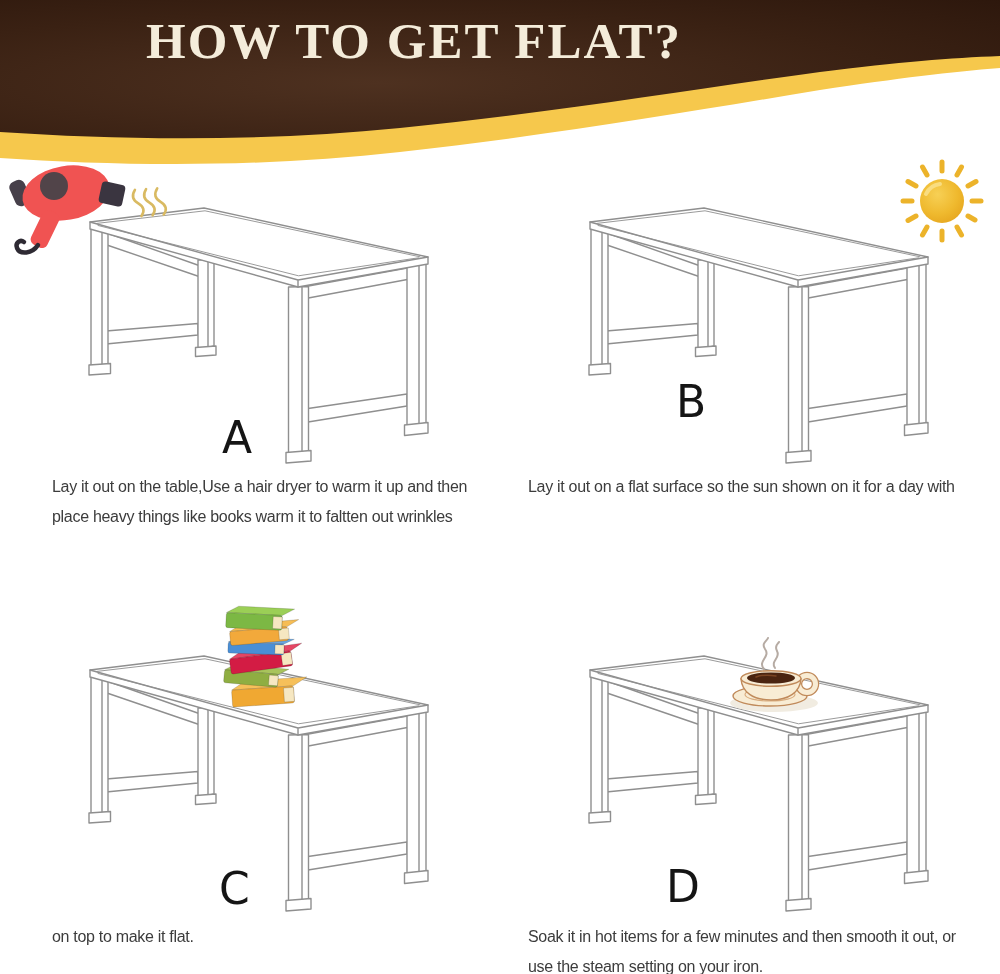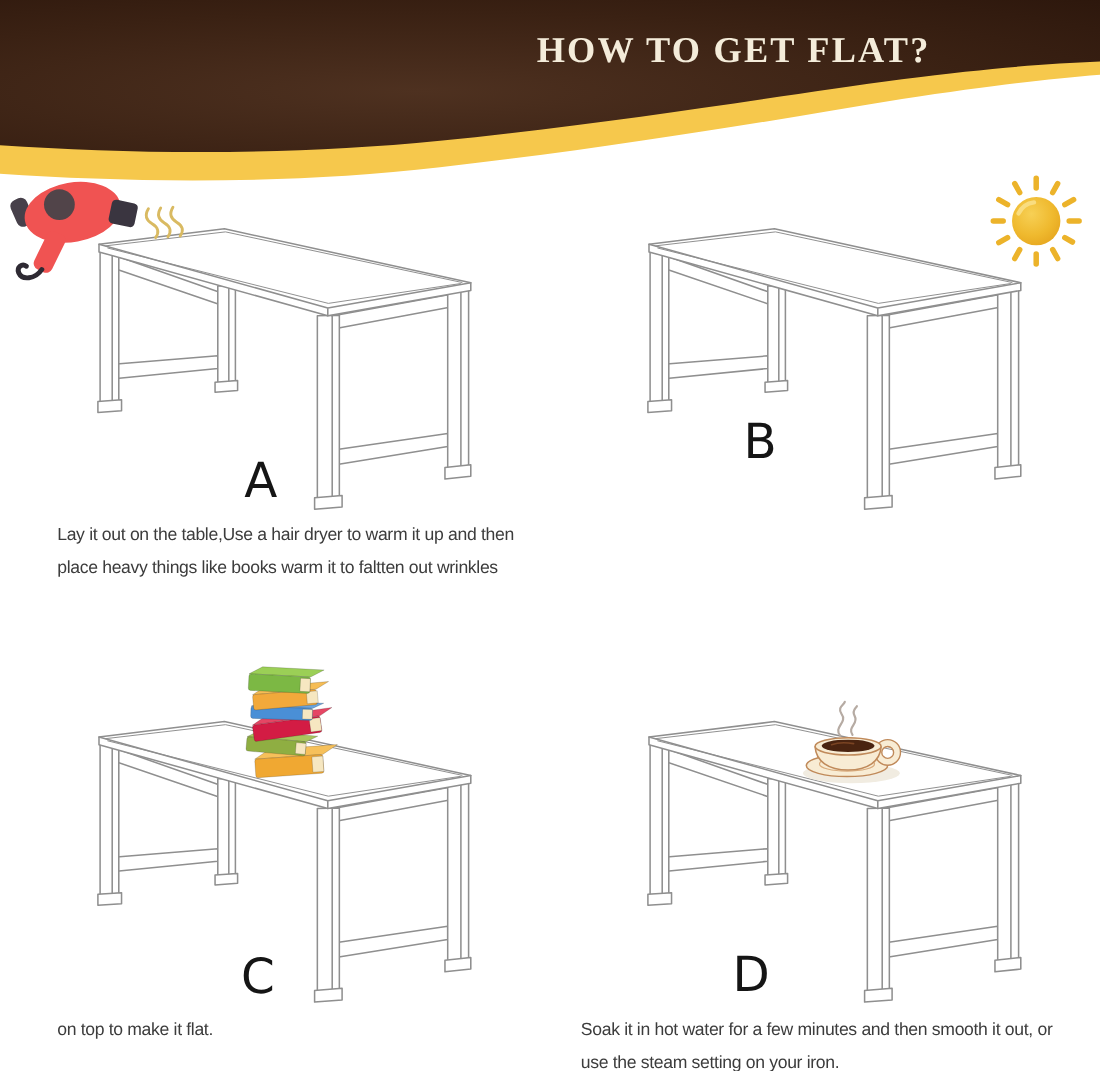--- a/index.html
+++ b/index.html
@@ -3,25 +3,25 @@
 <meta charset="utf-8">
 <style>
   html,body { margin:0; padding:0; background:#ffffff; }
   .canvas {
     position:relative; width:1000px; height:974px;
     background:#ffffff; overflow:hidden;
     font-family:"Liberation Sans", sans-serif;
   }
   .abs { position:absolute; }
   .title {
-    position:absolute; top:28px; left:146px; width:700px;
-    text-align:right;
+    position:absolute; top:12px; left:146px; width:700px;
+    text-align:left;
     font-family:"Liberation Serif", serif;
     font-weight:700;
-    font-size:33px;
+    font-size:51px;
     letter-spacing:2px;
     color:#f4ecda;
     white-space:nowrap;
   }
   .letter {
     position:absolute;
     font-family:"DejaVu Sans", sans-serif;
     font-weight:400;
     font-size:44px;
     line-height:44px;
@@ -142,20 +142,21 @@
       <line x1="56" y1="15" x2="56" y2="6"></line>
       <line x1="71" y1="19" x2="75.5" y2="11"></line>
       <line x1="82" y1="30" x2="90" y2="25.5"></line>
     </g>
     <circle cx="56" cy="45" r="22" fill="url(#sungrad)"></circle>
     <path d="M40,38 a18,18 0 0 1 14,-10" stroke="#f9dd80" stroke-width="4" fill="none" stroke-linecap="round"></path>
   </svg>
 
   <div class="letter" style="left:676px;top:380px">B</div>
   <div class="caption" style="left:528px;top:472px">
+    <div class="cap-line">Lay it out on a flat surface so the sun shown on it for a day with</div>
   </div>
 
   <svg class="abs" style="left:88px;top:652px" width="345" height="262">
       <use href="#tbl"></use>
     </svg>
 
   <svg class="abs" style="left:218px;top:600px" width="92" height="118" viewBox="0 0 92 118">
     <g stroke="rgba(0,0,0,0.18)" stroke-width="0.8">
 
       <g transform="rotate(-4 45 96)">
@@ -222,17 +223,17 @@
     <path d="M34,41 q8,-3 20,-1" stroke="#7a4423" stroke-width="1.5" fill="none" stroke-linecap="round"></path>
 
     <g stroke="#b6aba3" stroke-width="2" fill="none" stroke-linecap="round">
       <path d="M42,33 c-7,-8 7,-12 1,-20 c-4,-6 2,-8 3,-11"></path>
       <path d="M53,32 c-5,-7 6,-10 2,-17 c-3,-5 1,-7 2,-9"></path>
     </g>
   </svg>
 
   <div class="letter" style="left:666px;top:865px">D</div>
   <div class="caption" style="left:528px;top:922px">
-    <div class="cap-line">Soak it in hot water for a few minutes and then smooth it out, or</div>
+    <div class="cap-line">Soak it in hot items for a few minutes and then smooth it out, or</div>
     <div class="cap-line">use the steam setting on your iron.</div>
   </div>
 
 </div>
 
 </body></html>

